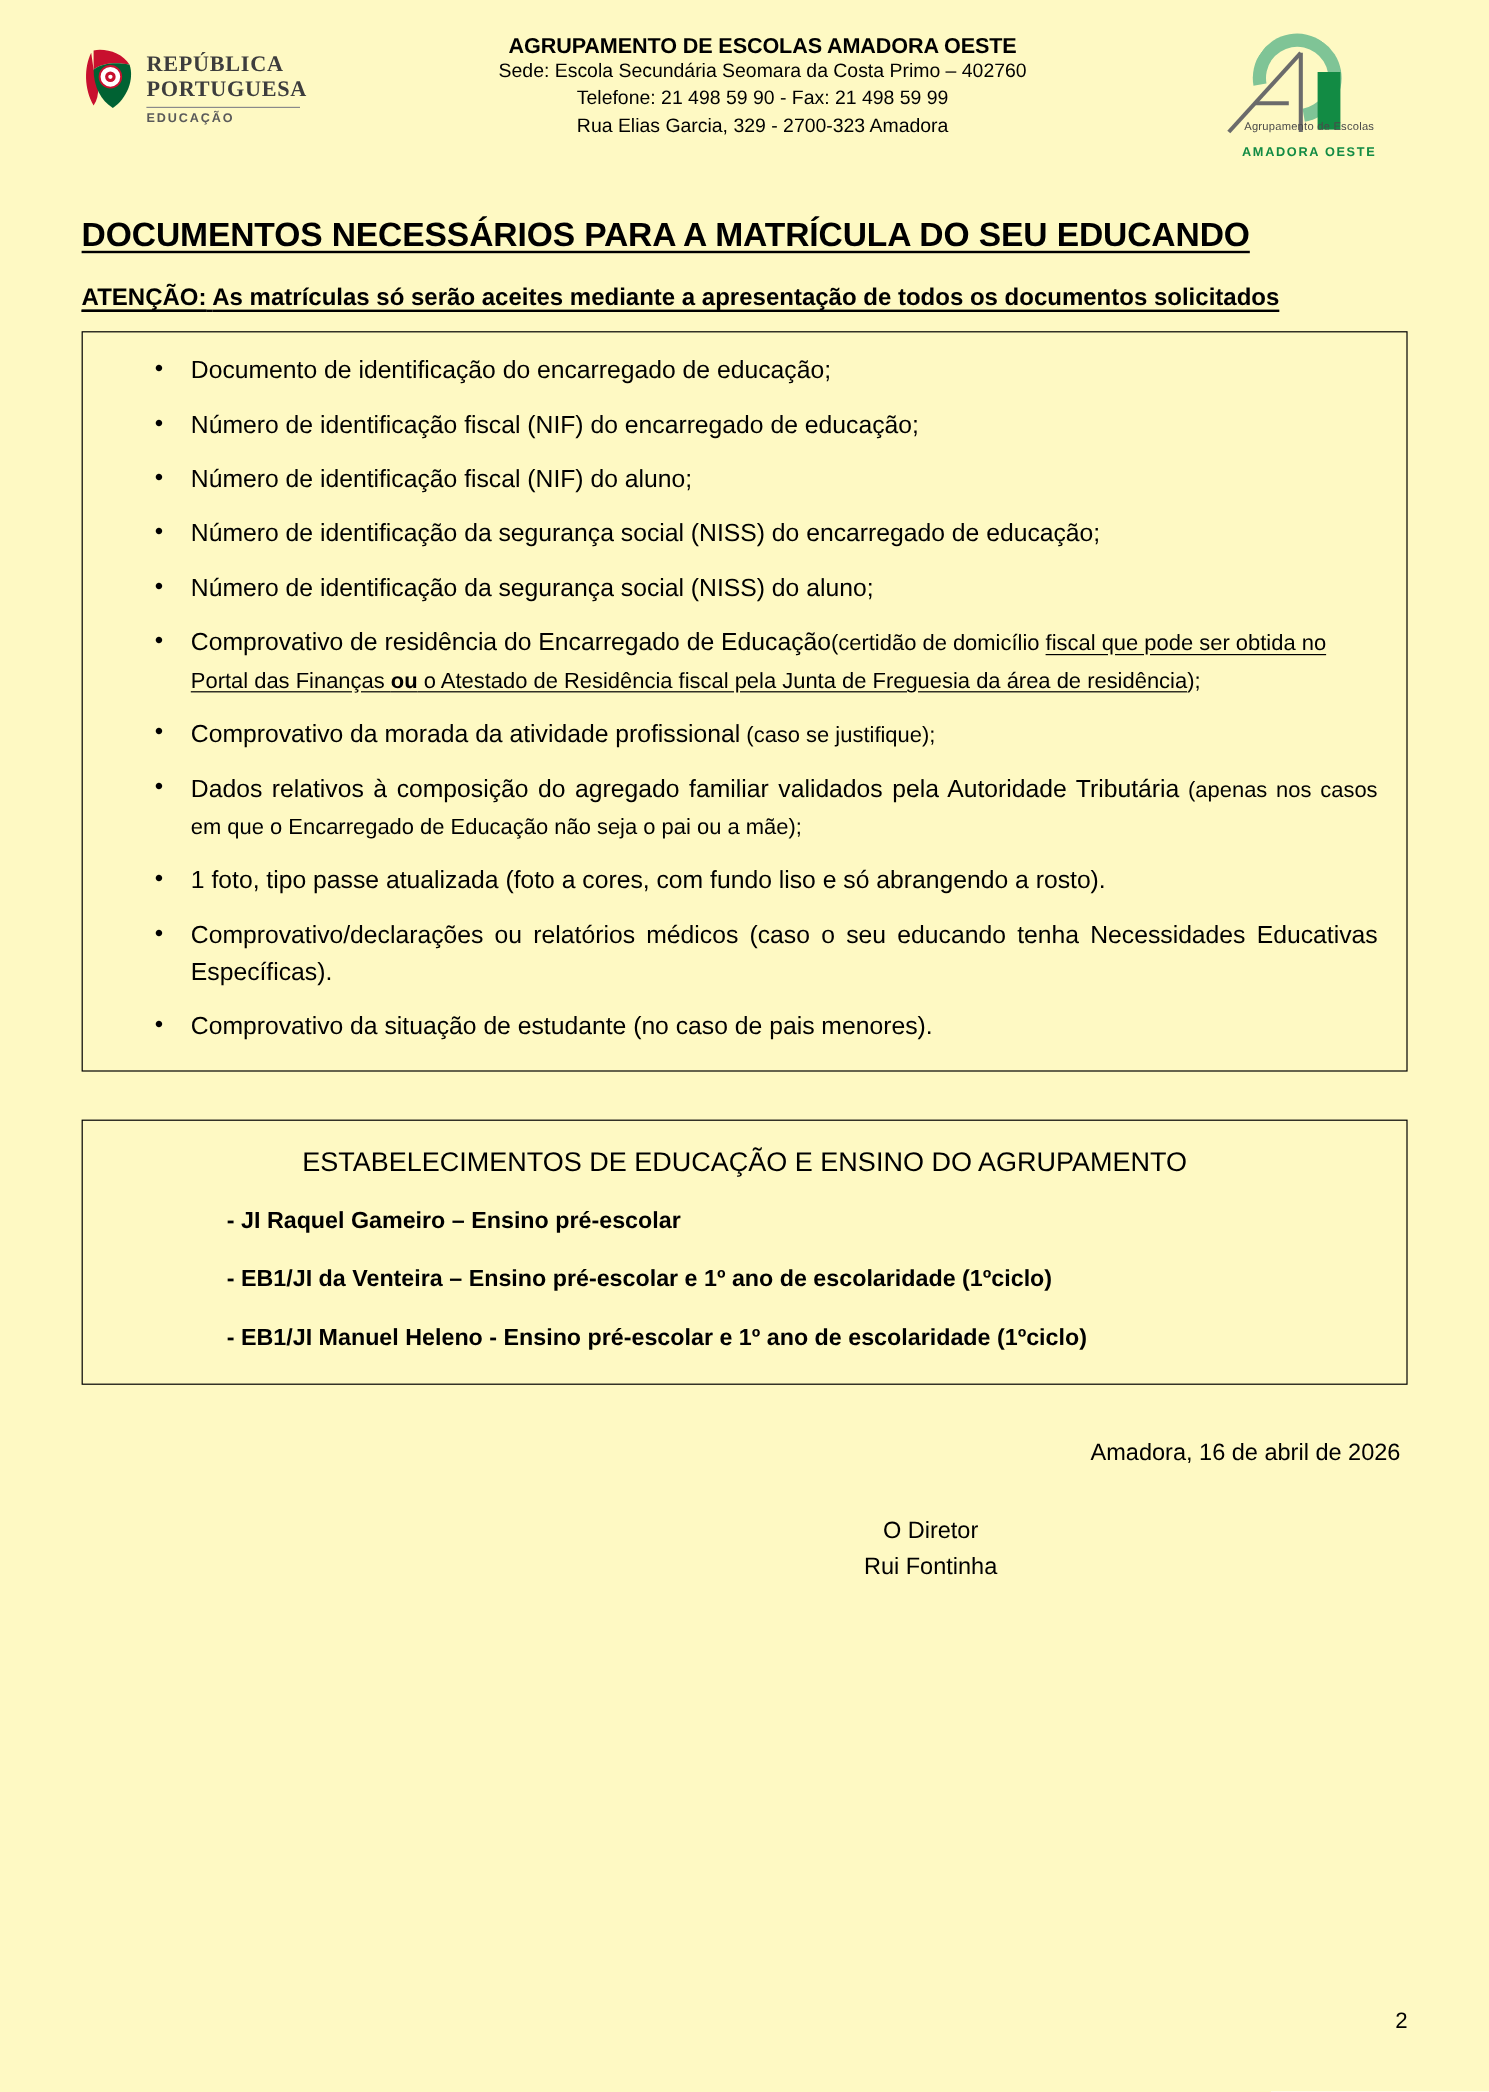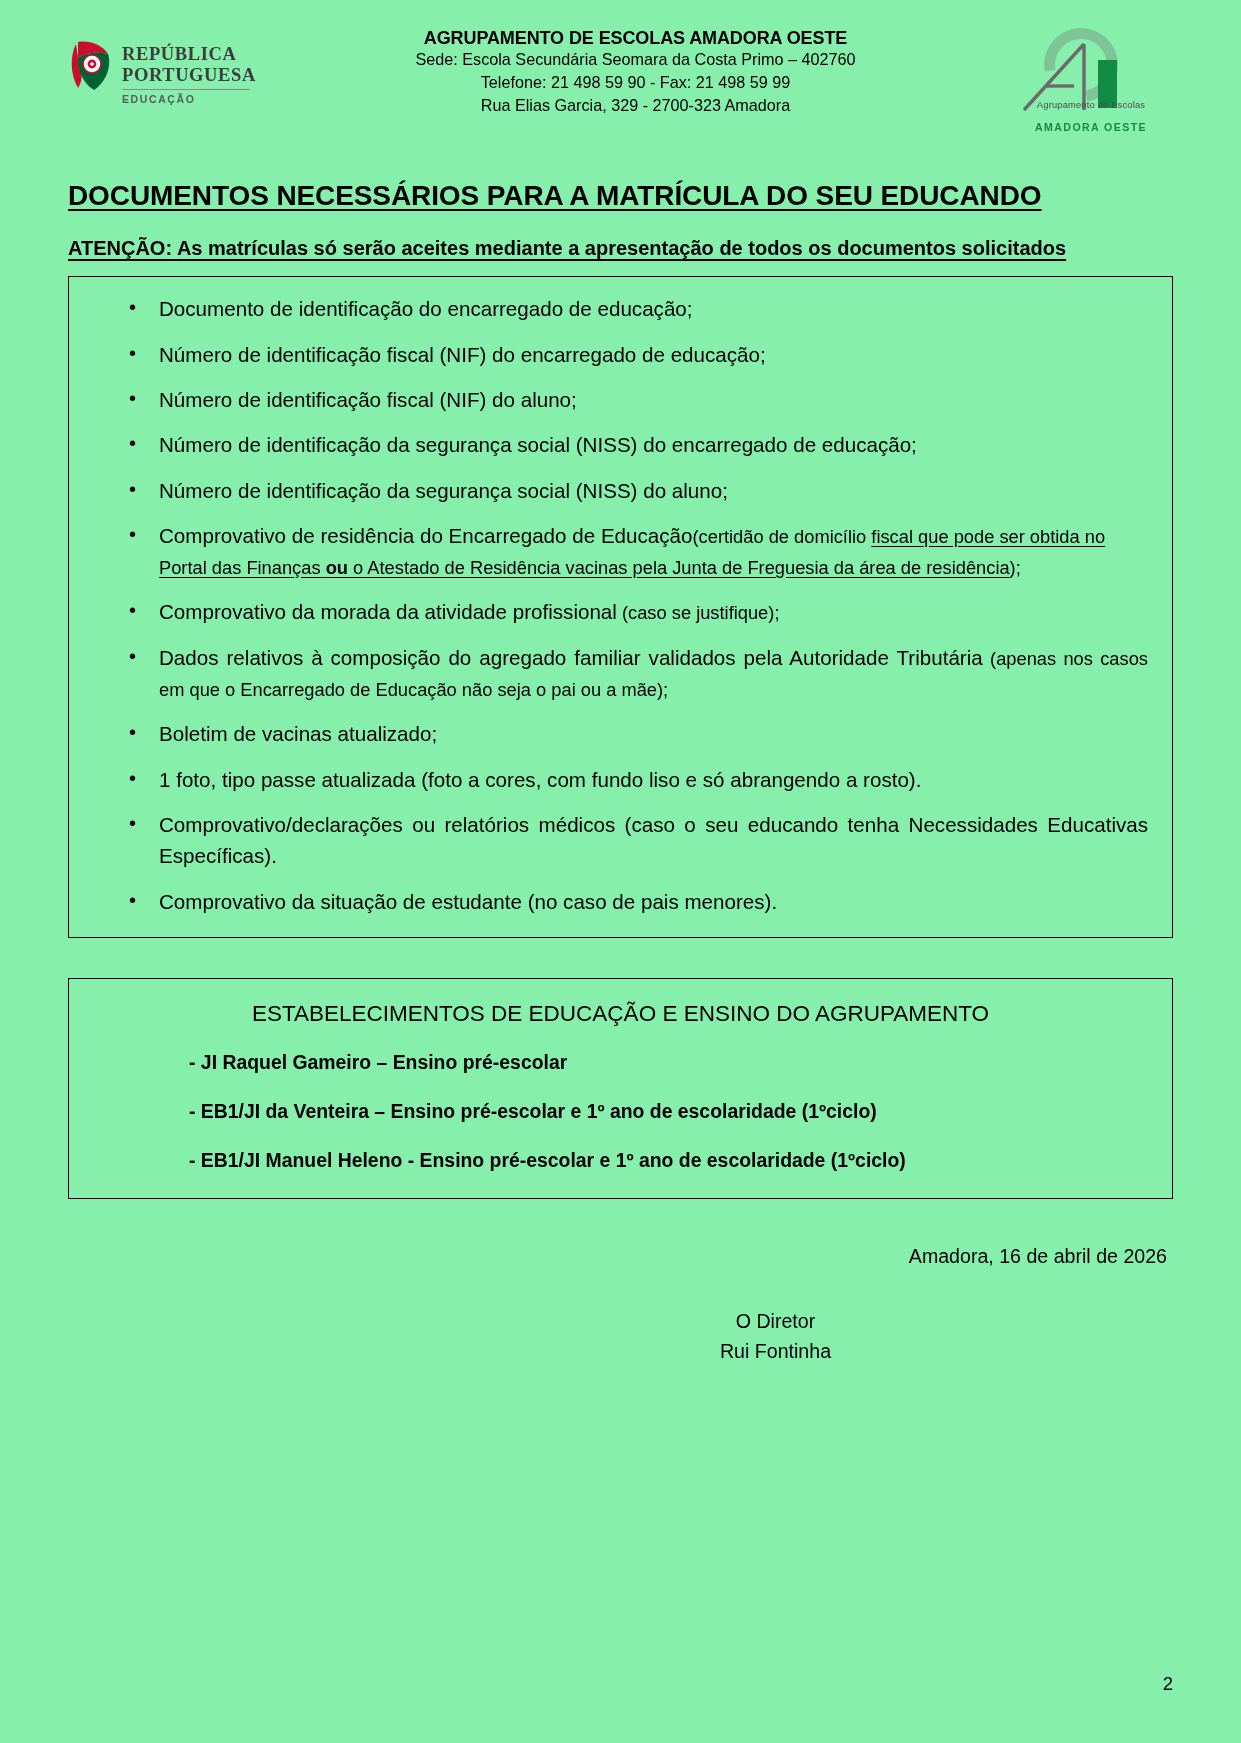--- a/index.html
+++ b/index.html
@@ -8,21 +8,21 @@
     background: #ffffff;
   }
   body {
     font-family: "Liberation Sans", sans-serif;
     color: #000000;
   }
   .page {
     position: relative;
     width: 1241px;
     height: 1743px;
-    background: #86efac;
+    background: #fef9c3;
     box-sizing: border-box;
     padding: 22px 68px 0 68px;
     overflow: hidden;
   }
 
   
   .header {
     display: flex;
     align-items: flex-start;
     justify-content: space-between;
@@ -323,27 +323,26 @@
 
   <div class="doc-box">
     <ul class="req-list">
 
       <li><span>Documento de identificação do encarregado de educação;</span></li>
       <li><span>Número de identificação fiscal (NIF) do encarregado de educação;</span></li>
       <li><span>Número de identificação fiscal (NIF) do aluno;</span></li>
       <li><span>Número de identificação da segurança social (NISS) do encarregado de educação;</span></li>
       <li><span>Número de identificação da segurança social (NISS) do aluno;</span></li>
 
-      <li><span>Comprovativo de residência do Encarregado de Educação</span><span class="small">(certidão de domicílio </span><span class="small u">fiscal que pode ser obtida no Portal das Finanças </span><span class="small u b">ou</span><span class="small u"> o Atestado de Residência vacinas pela Junta de Freguesia da área de residência</span><span class="small">);</span></li>
+      <li><span>Comprovativo de residência do Encarregado de Educação</span><span class="small">(certidão de domicílio </span><span class="small u">fiscal que pode ser obtida no Portal das Finanças </span><span class="small u b">ou</span><span class="small u"> o Atestado de Residência fiscal pela Junta de Freguesia da área de residência</span><span class="small">);</span></li>
 
       <li><span>Comprovativo da morada da atividade profissional</span><span class="small"> (caso se justifique);</span></li>
 
       <li class="justify"><span>Dados relativos à composição do agregado familiar validados pela Autoridade Tributária</span><span class="small"> (apenas nos casos em que o Encarregado de Educação não seja o pai ou a mãe);</span></li>
 
-      <li><span>Boletim de vacinas atualizado;</span></li>
       <li><span>1 foto, tipo passe atualizada (foto a cores, com fundo liso e só abrangendo a rosto).</span></li>
       <li class="justify"><span>Comprovativo/declarações ou relatórios médicos (caso o seu educando tenha Necessidades Educativas Específicas).</span></li>
       <li><span>Comprovativo da situação de estudante (no caso de pais menores).</span></li>
 
     </ul>
   </div>
 
   <div class="schools-box">
     <div class="schools-title">ESTABELECIMENTOS DE EDUCAÇÃO E ENSINO DO AGRUPAMENTO</div>
     <ul class="schools-list">

